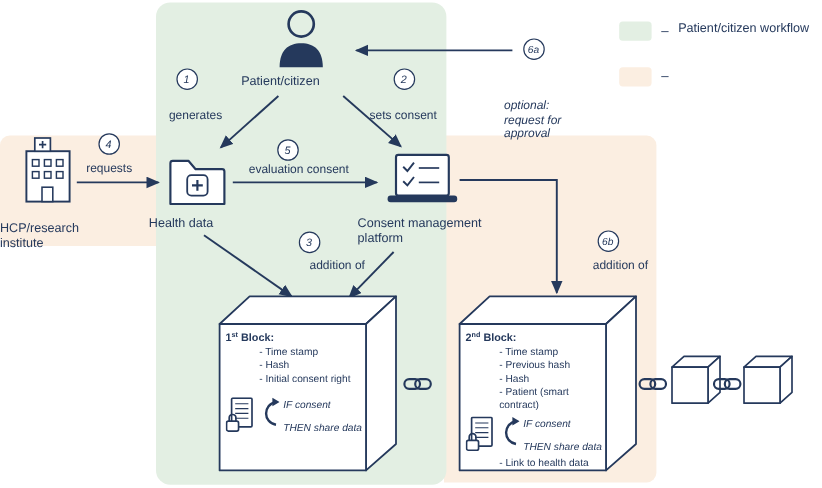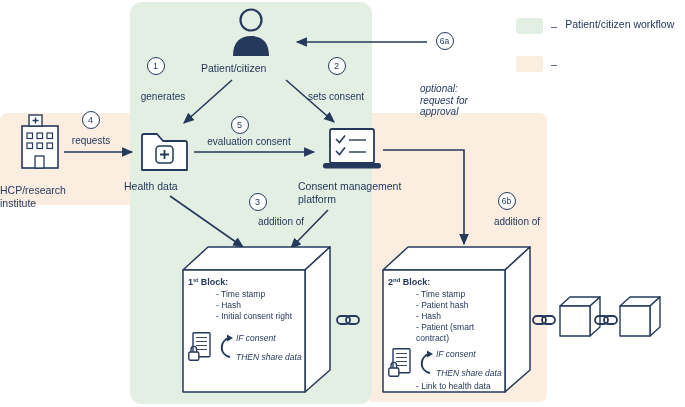--- a/index.html
+++ b/index.html
@@ -9,28 +9,28 @@
   }
   .bg{position:absolute;}
   .bg-green{left:130px;top:2px;width:242px;height:402px;background:#e3efe3;border-radius:12px;}
   .bg-peach-left{left:0;top:113px;width:133px;height:92px;background:#fbeee1;border-radius:8px 0 0 8px;}
   .bg-peach-right{left:370px;top:113px;width:177px;height:289px;background:#fbeee1;border-radius:0 8px 8px 0;}
   svg.overlay{position:absolute;left:0;top:0;}
   .lbl{position:absolute;font-size:10.5px;line-height:12.5px;text-align:left;}
   .steplbl{position:absolute;font-size:10px;line-height:11.5px;text-align:center;}
   .badge{
     position:absolute;width:16px;height:16px;border:1.4px solid #25395c;border-radius:50%;
-    background:#fff;font-size:9px;line-height:16px;text-align:center;box-sizing:content-box;
+    background:#fff;font-size:9px;line-height:16px;text-align:center;box-sizing:content-box;font-style:italic;
   }
   .optional-note{position:absolute;left:420px;top:51px;width:62px;font-size:10px;line-height:11.5px;font-style:italic;text-align:left;margin-top:32px;}
   .block-text{position:absolute;width:114px;}
   .bt{font-size:9px;font-weight:bold;line-height:12px;margin-bottom:1px;}
   .bt sup{font-size:6px;vertical-align:3px;font-weight:bold;}
   .bi{font-size:8.5px;line-height:11px;margin-left:28px;}
-  .contract{display:flex;align-items:flex-end;gap:3px;margin-top:4px;}
+  .contract{display:flex;align-items:flex-start;gap:3px;margin-top:4px;}
   .block1 .contract{margin-top:10px;}
   .ifthen{display:flex;flex-direction:column;justify-content:space-between;height:28px;padding-top:2px;}
   .ifthen div{font-size:8.5px;font-style:italic;line-height:9px;}
   .legend-row{position:absolute;display:flex;align-items:flex-start;gap:8px;}
   .legend-row.r1{left:516px;top:18px;}
   .legend-row.r2{left:516px;top:56px;}
   .swatch{width:27px;height:16px;border-radius:3px;flex:0 0 auto;}
   .swatch.green{background:#e3efe3;}
   .swatch.peach{background:#fbeee1;}
   .legend-dash{font-size:11px;line-height:16px;}
@@ -180,21 +180,21 @@
       <div class="ifthen">
         <div>IF consent</div>
         <div>THEN share data</div>
       </div>
     </div>
   </div>
 
   <div class="block-text block2" style="left:388px;top:274px;">
     <div class="bt"><span>2</span><sup>nd</sup><span> Block:</span></div>
     <div class="bi">- Time stamp</div>
-    <div class="bi">- Patient hash</div>
+    <div class="bi">- Previous hash</div>
     <div class="bi">- Hash</div>
     <div class="bi">- Patient (smart contract)</div>
     <div class="contract">
       <svg width="26" height="30" viewBox="0 0 26 30">
         <rect x="5" y="0.8" width="17" height="24" rx="1" fill="#ffffff" stroke="#25395c" stroke-width="1.4"></rect>
         <g stroke="#25395c" stroke-width="0.9">
           <line x1="8" y1="5.5" x2="19" y2="5.5"></line>
             <line x1="8" y1="9.5" x2="19" y2="9.5"></line>
           <line x1="8" y1="13.5" x2="19" y2="13.5"></line>
             <line x1="8" y1="17.5" x2="19" y2="17.5"></line>

